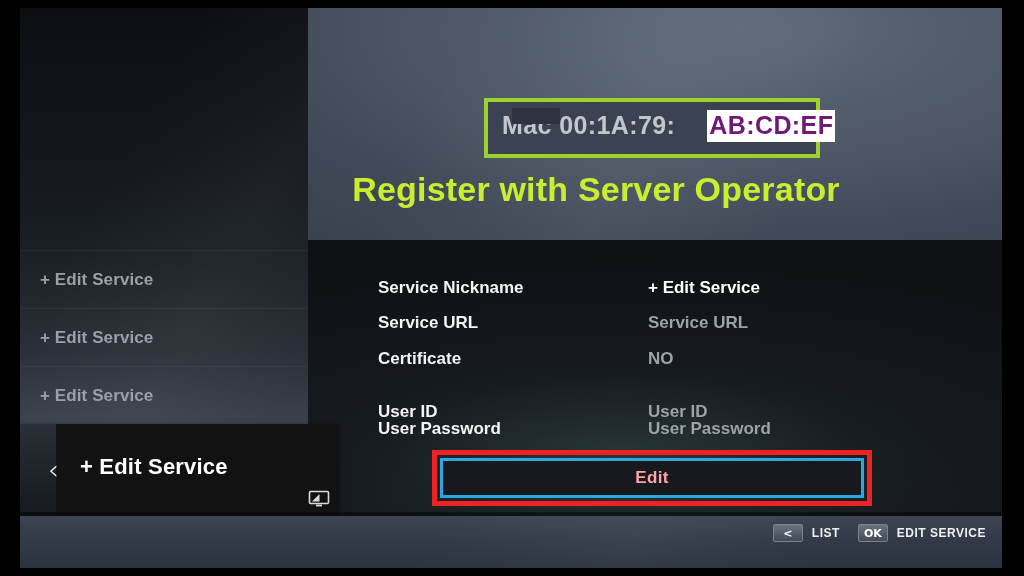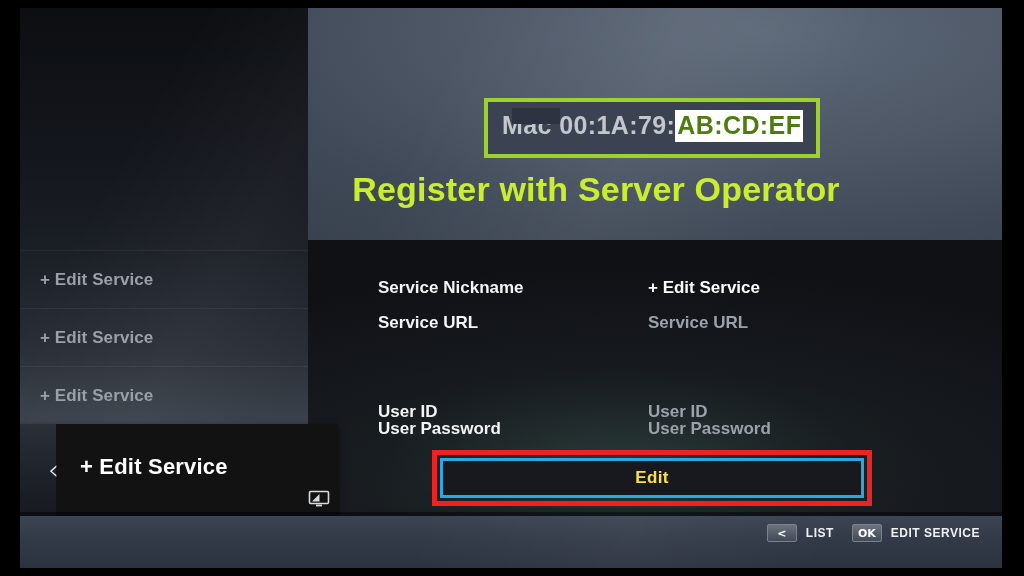--- a/index.html
+++ b/index.html
@@ -159,41 +159,42 @@
   #mac-box {
     box-sizing: border-box;
     border: 4px solid #9cd130;
     background: #3b4252;
     padding: 8px 14px 10px 14px;
     display: flex;
     align-items: baseline;
     height: 60px;
     width: 336px;
     box-sizing: border-box;
+    gap: 32px;
   }
   #mac-smudge {
     position: absolute;
     left: 28px;
     top: 10px;
     width: 48px;
     height: 16px;
     background: #2e3342;
     z-index: 4;
   }
   .mac-plain {
     font-size: 25px;
     font-weight: bold;
     color: #c3c7cc;
     letter-spacing: 0.4px;
     white-space: pre;
   }
   .mac-redact {
     font-size: 25px;
     font-weight: bold;
-    color: #4d7c0f;
+    color: #701a75;
     background: #ffffff;
     letter-spacing: 0.4px;
     padding: 1px 2px 2px 2px;
     white-space: pre;
   }
 
   #register-title {
     position: absolute;
     left: 0;
     top: 162px;
@@ -276,21 +277,21 @@
     box-sizing: border-box;
     border: 3px solid #2ba7e2;
     background: #17191f;
     display: flex;
     align-items: center;
     justify-content: center;
   }
   #edit-label {
     font-size: 17px;
     font-weight: bold;
-    color: #fde047;
+    color: #fca5a5;
     letter-spacing: 0.3px;
   }
 
   
   #hint-bar {
     position: absolute;
     left: 0;
     bottom: 0;
     width: 982px;
     height: 52px;
@@ -328,21 +329,21 @@
     color: #ffffff;
     font-family: "DejaVu Sans", sans-serif;
   }
   .hint-text {
     font-size: 12px;
     font-weight: bold;
     color: #eef0f3;
     letter-spacing: 0.5px;
     margin-right: 9px;
   }
-  .hint-text:last-child { margin-right: 6px; }
+  .hint-text:last-child { margin-right: 0; }
 
   
   #hint-shadow {
     position: absolute;
     left: 0; bottom: 52px;
     width: 982px; height: 4px;
     background: rgba(0,0,0,0.45);
     z-index: 7;
   }
 </style>
@@ -399,20 +400,24 @@
       <div id="form-panel">
 
         <div class="form-row fr0">
           <span class="f-label">Service Nickname</span>
           <span class="f-value active">+ Edit Service</span>
         </div>
         <div class="form-row fr1">
           <span class="f-label">Service URL</span>
           <span class="f-value">Service URL</span>
         </div>
+        <div class="form-row fr2">
+          <span class="f-label">Certificate</span>
+          <span class="f-value">NO</span>
+        </div>
         <div class="form-row fr3">
           <span class="f-label">User ID</span>
           <span class="f-value">User ID</span>
         </div>
         <div class="form-row fr4">
           <span class="f-label">User Password</span>
           <span class="f-value">User Password</span>
         </div>
 
         <div id="edit-red">

